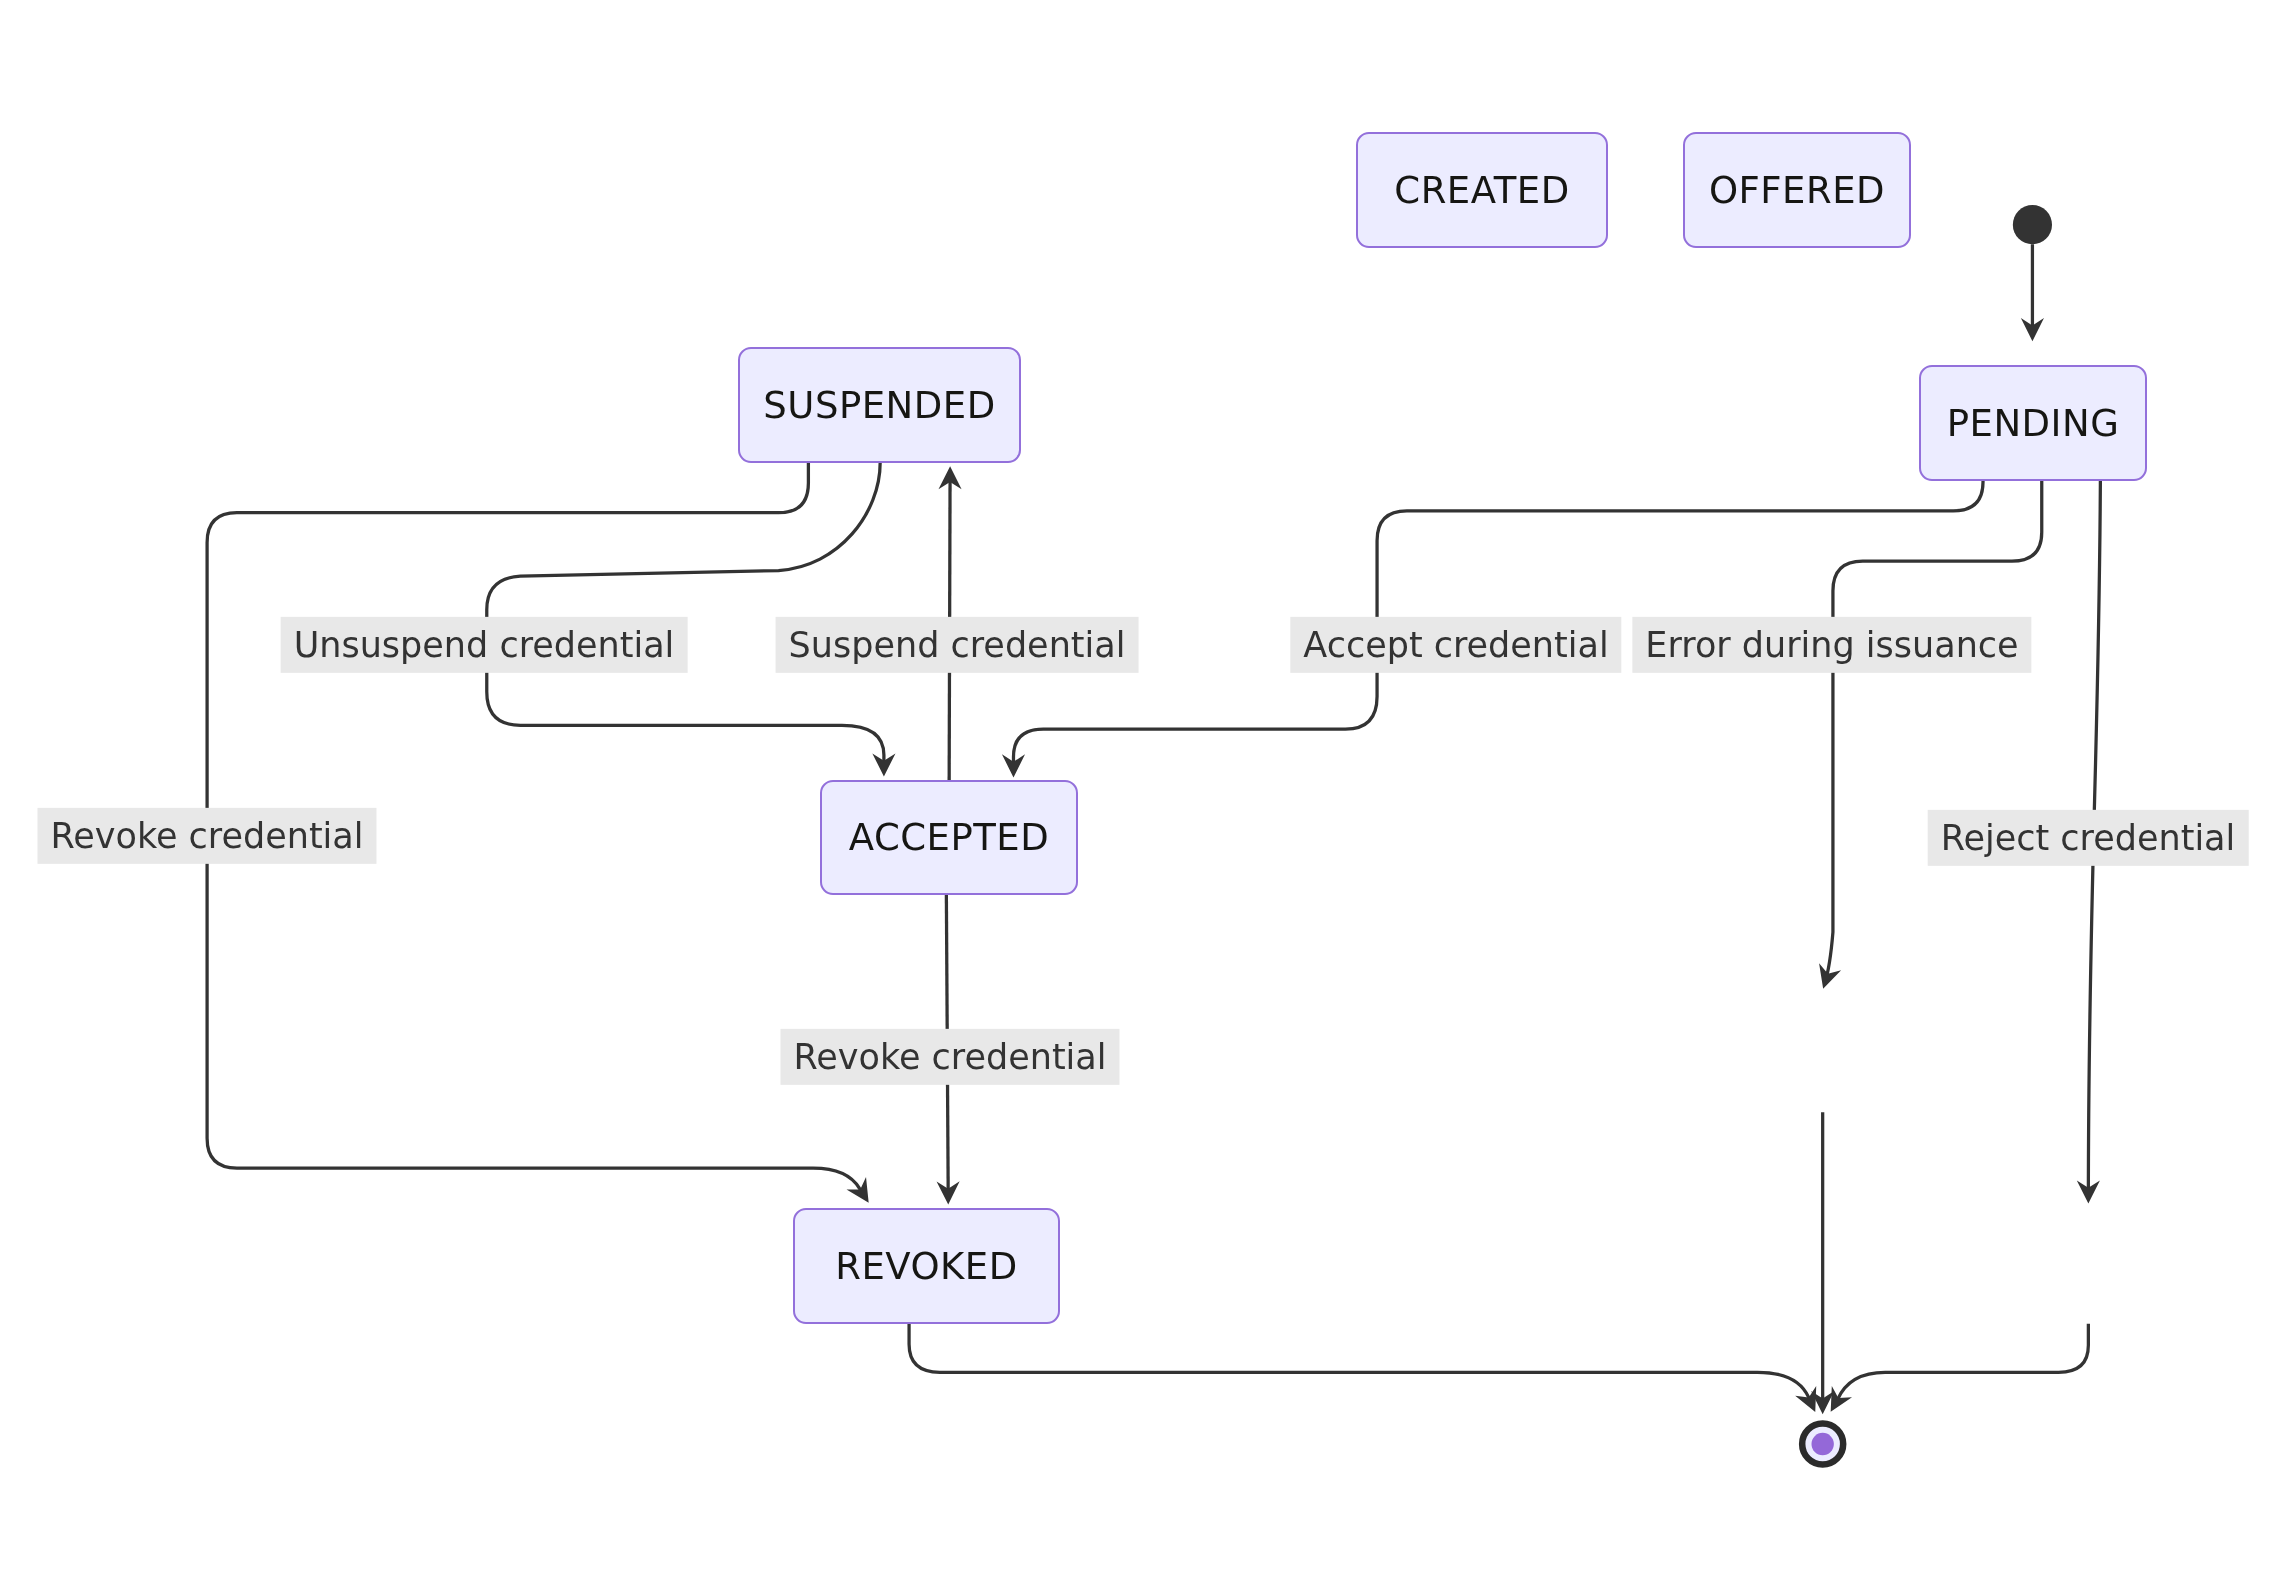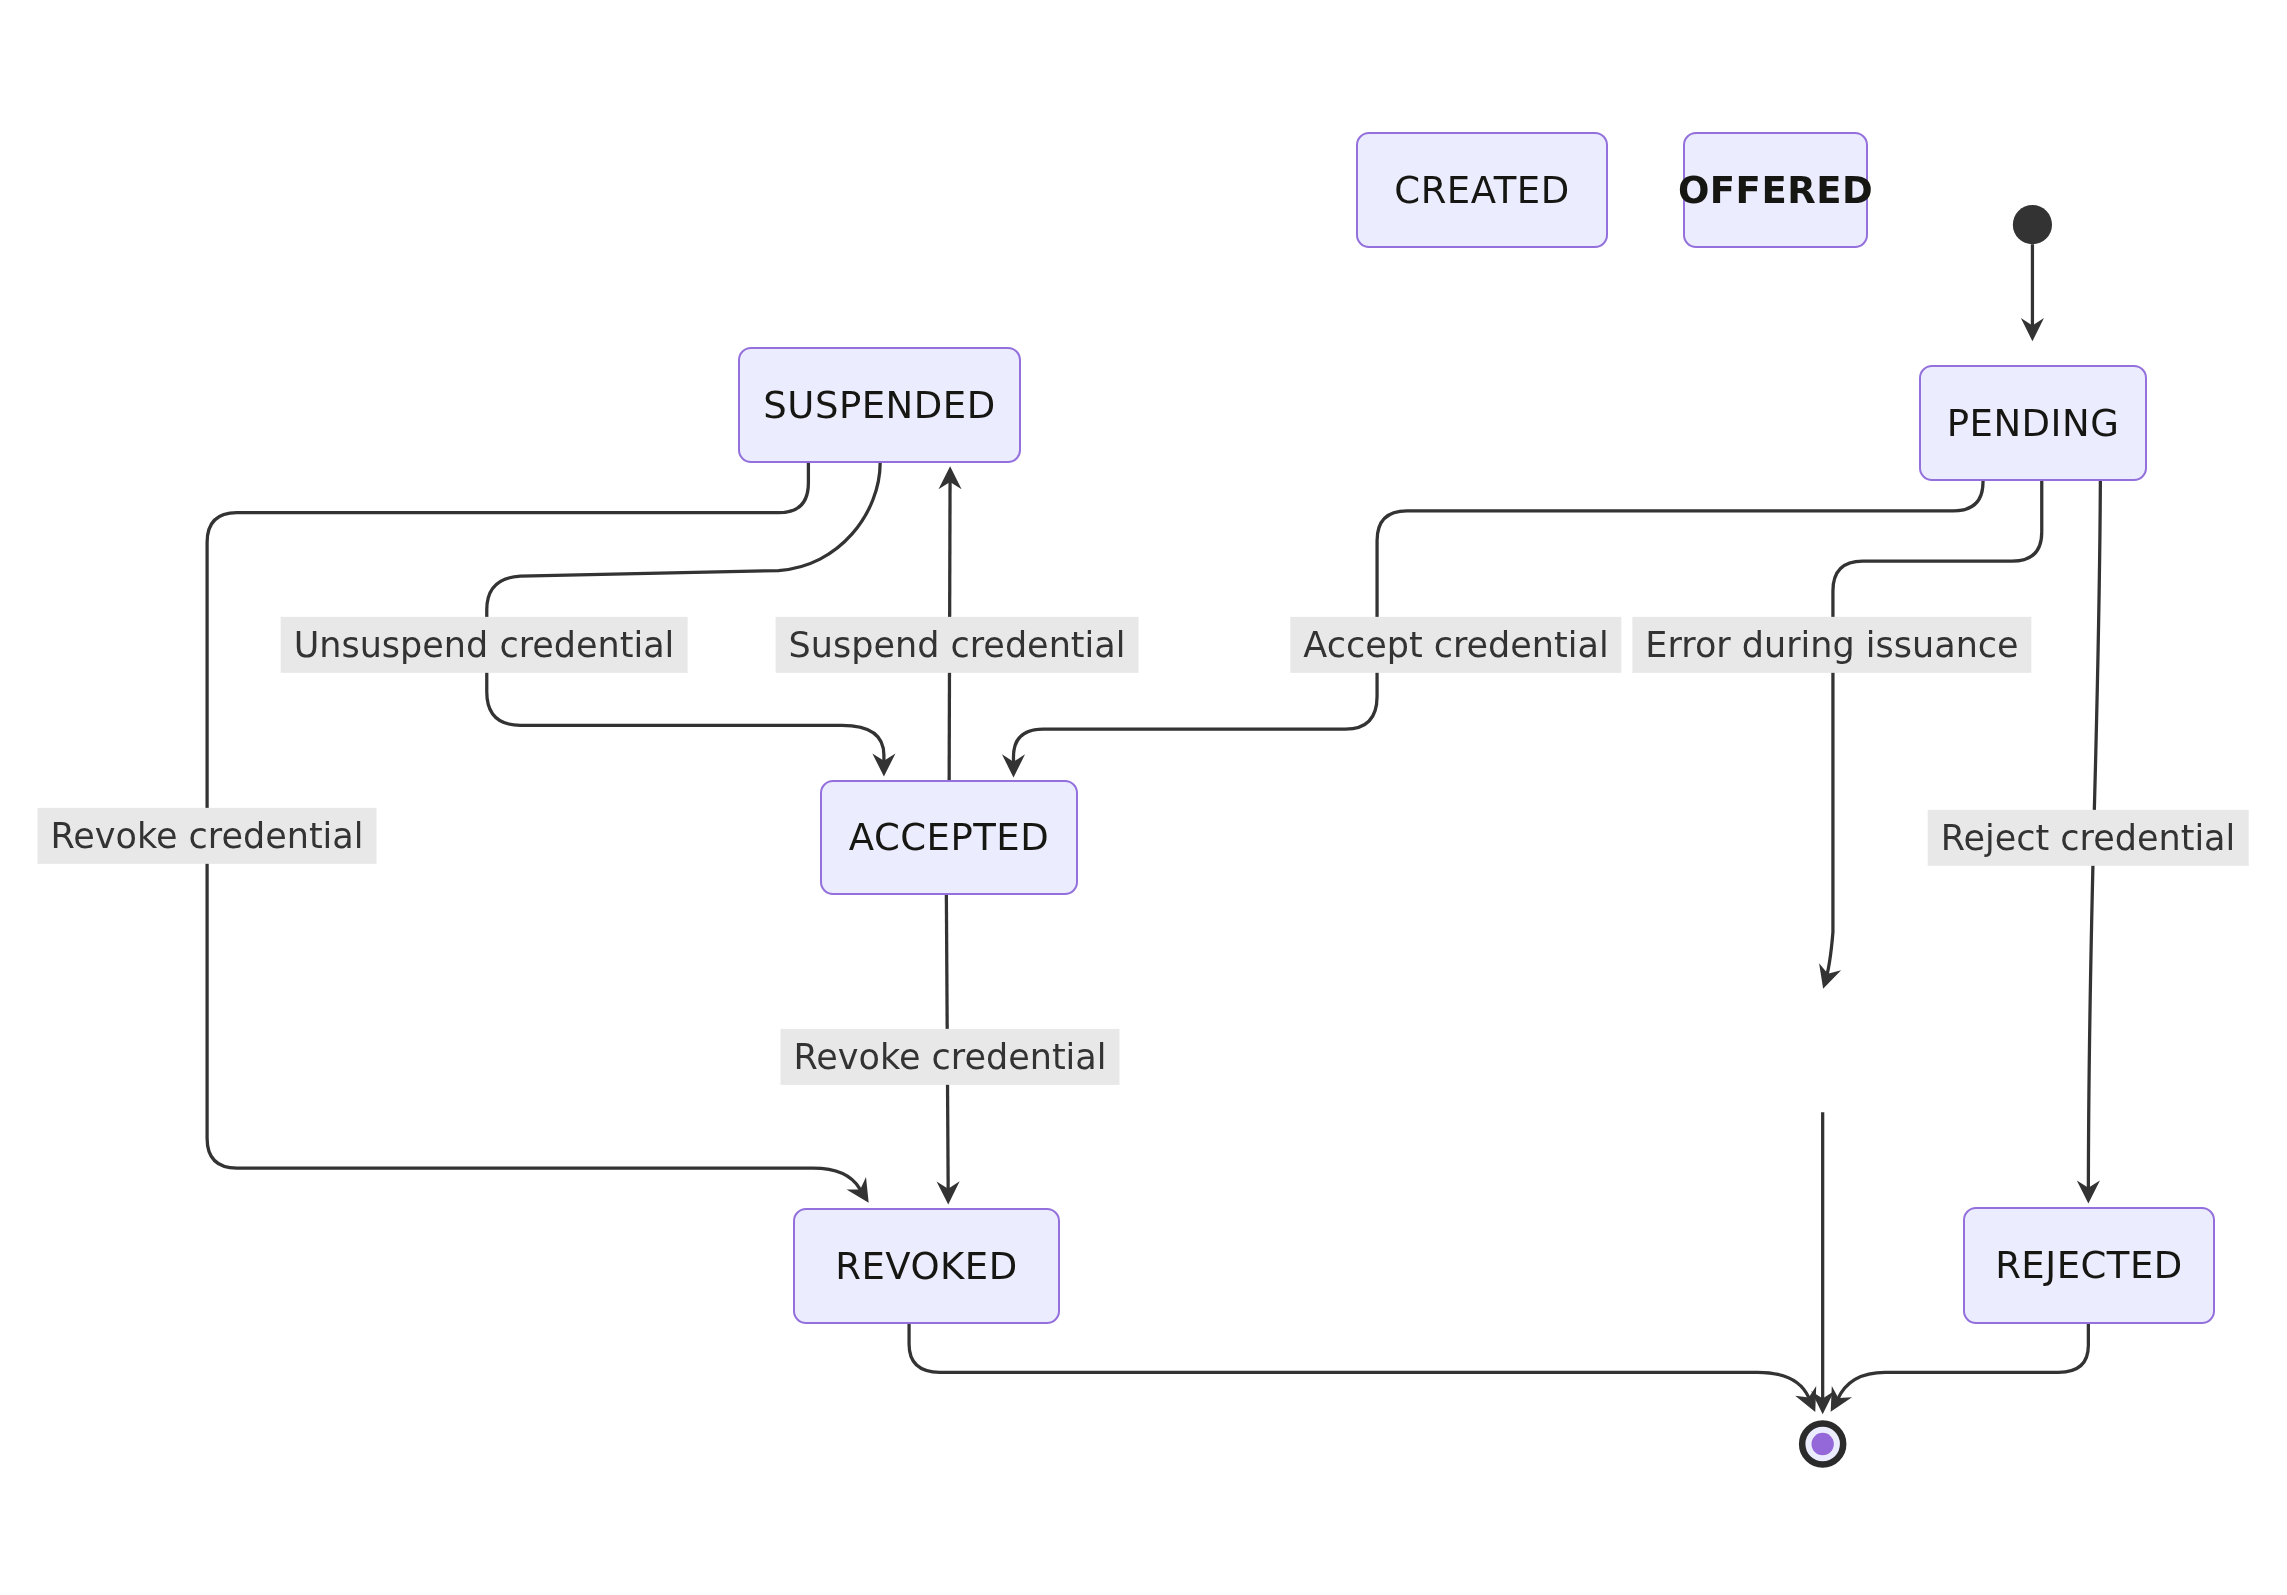--- a/index.html
+++ b/index.html
@@ -74,32 +74,31 @@
     <circle cx="2180" cy="241" r="21" fill="#333333"></circle>
 
     <g>
       <circle cx="1955" cy="1549" r="22" fill="#ECECFF" stroke="#2b2b2b" stroke-width="7"></circle>
       <circle cx="1955" cy="1549" r="12" fill="#9468d8"></circle>
     </g>
   </svg>
 
   <div class="state" style="left:1356px;top:132px;width:252px;height:116px;">CREATED</div>
 
-  <div class="state" style="left:1683px;top:132px;width:185px;height:116px;font-weight:bold;">OFFERED</div>
+  <div class="state" style="left:1683px;top:132px;width:228px;height:116px;">OFFERED</div>
 
   <div class="state" style="left:1919px;top:346px;width:228px;height:116px;margin-top:19px;">PENDING</div>
 
   <div class="state" style="left:738px;top:347px;width:283px;height:116px;">SUSPENDED</div>
 
   <div class="state" style="left:820px;top:780px;width:258px;height:115px;">ACCEPTED</div>
 
 
   <div class="state" style="left:793px;top:1208px;width:267px;height:116px;">REVOKED</div>
 
-  <div class="state" style="left:1963px;top:1207px;width:252px;height:117px;">REJECTED</div>
 
   <div class="edge-label" style="left:484px;top:645px;">Unsuspend credential</div>
 
   <div class="edge-label" style="left:957px;top:645px;">Suspend credential</div>
 
   <div class="edge-label" style="left:1456px;top:645px;">Accept credential</div>
 
   <div class="edge-label" style="left:1832px;top:645px;">Error during issuance</div>
 
   <div class="edge-label" style="left:207px;top:836px;">Revoke credential</div>

